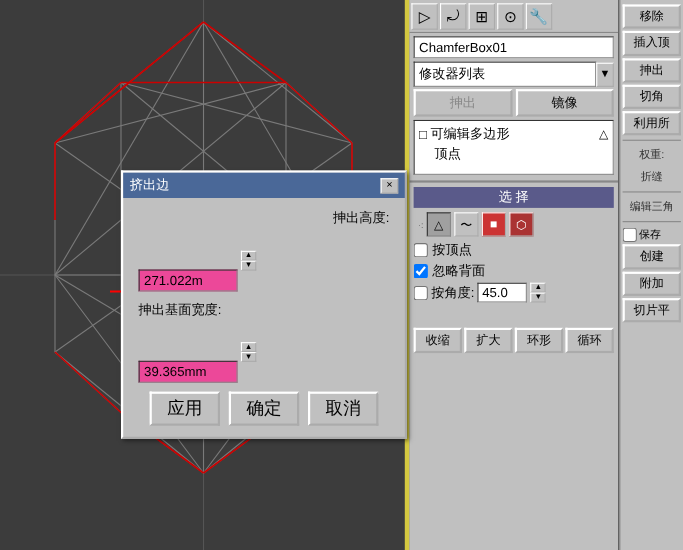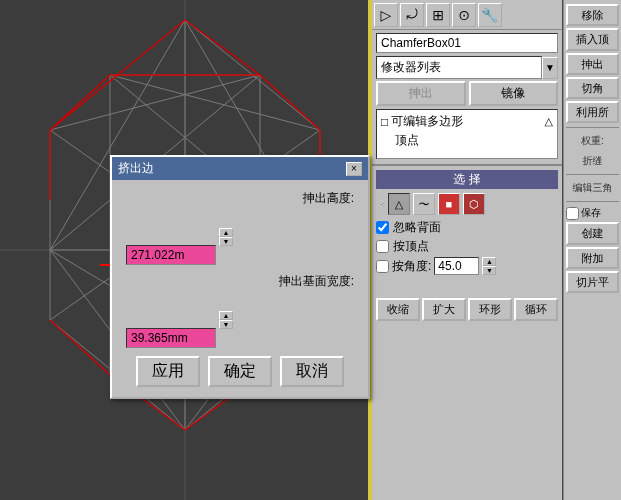--- a/index.html
+++ b/index.html
@@ -457,26 +457,26 @@
 
     <div class="select-icons">
       <span class="dots-icon">·:</span>
       <div class="select-icon-btn active">△</div>
       <div class="select-icon-btn">〜</div>
       <div class="select-icon-btn" style="background:#cc3333; color:white;">■</div>
       <div class="select-icon-btn" style="background:#aa3333; color:white;">⬡</div>
     </div>
 
     <div class="checkbox-row">
+      <input type="checkbox" style="">
+      <span>按顶点</span>
+    </div>
+    <div class="checkbox-row">
       <input type="checkbox" checked="" style="">
       <span>忽略背面</span>
-    </div>
-    <div class="checkbox-row">
-      <input type="checkbox" style="">
-      <span>按顶点</span>
     </div>
 
     <div class="angle-row">
       <input type="checkbox" style="">
       <span>按角度:</span>
       <input type="text" class="angle-input" value="45.0" style="">
       <div class="spinner">
         <div class="spinner-btn">▲</div>
         <div class="spinner-btn">▼</div>
       </div>
@@ -530,21 +530,21 @@
         <span>抻出高度:</span>
       </div>
       <div class="modal-field-row">
         <input type="text" class="modal-input" value="271.022m" style="">
         <div class="modal-spinner">
           <div class="modal-spinner-btn">▲</div>
           <div class="modal-spinner-btn">▼</div>
         </div>
       </div>
 
-      <div style="text-align:right; margin-bottom:2px;">
+      <div style="margin-bottom:2px;">
         <span>抻出基面宽度:</span>
       </div>
       <div class="modal-field-row">
         <input type="text" class="modal-input" value="39.365mm" style="">
         <div class="modal-spinner">
           <div class="modal-spinner-btn">▲</div>
           <div class="modal-spinner-btn">▼</div>
         </div>
       </div>
 

